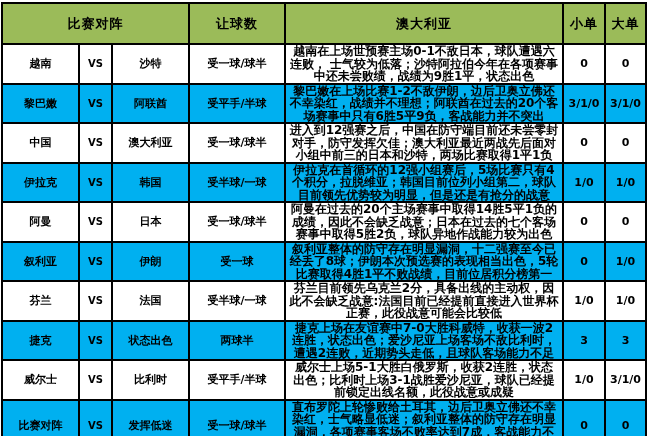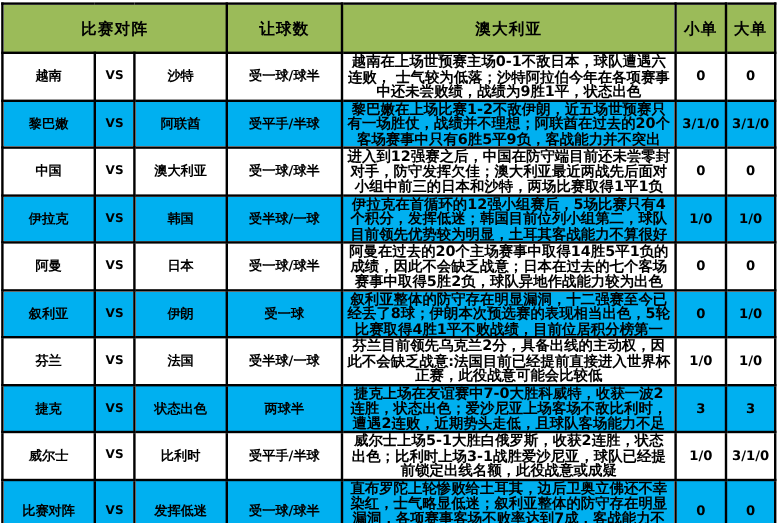--- a/index.html
+++ b/index.html
@@ -69,39 +69,39 @@
           <td>受一球/球半</td>
           <td class="tip">越南在上场世预赛主场0-1不敌日本，球队遭遇六连败， 士气较为低落；沙特阿拉伯今年在各项赛事中还未尝败绩，战绩为9胜1平，状态出色</td>
           <td class="val">0</td>
           <td class="val">0</td>
         </tr>
         <tr class="alt">
           <td>黎巴嫩</td>
           <td class="vs">VS</td>
           <td>阿联酋</td>
           <td>受平手/半球</td>
-          <td class="tip">黎巴嫩在上场比赛1-2不敌伊朗，近五场世预赛只有一场胜仗，战绩并不理想；阿联酋在过去的20个客场赛事中只有6胜5平9负，客战能力并不突出</td>
+          <td class="tip">黎巴嫩在上场比赛1-2不敌伊朗，边后卫奥立佛还不幸染红，战绩并不理想；阿联酋在过去的20个客场赛事中只有6胜5平9负，客战能力并不突出</td>
           <td class="val">3/1/0</td>
           <td class="val">3/1/0</td>
         </tr>
         <tr>
           <td>中国</td>
           <td class="vs">VS</td>
           <td>澳大利亚</td>
           <td>受一球/球半</td>
           <td class="tip">进入到12强赛之后，中国在防守端目前还未尝零封对手，防守发挥欠佳；澳大利亚最近两战先后面对小组中前三的日本和沙特，两场比赛取得1平1负</td>
           <td class="val">0</td>
           <td class="val">0</td>
         </tr>
         <tr class="alt">
           <td>伊拉克</td>
           <td class="vs">VS</td>
           <td>韩国</td>
           <td>受半球/一球</td>
-          <td class="tip">伊拉克在首循环的12强小组赛后，5场比赛只有4个积分，发挥低迷；韩国目前位列小组第二，球队目前领先优势较为明显，土耳其客战能力不算很好</td>
+          <td class="tip">伊拉克在首循环的12强小组赛后，5场比赛只有4个积分，拉脱维亚；韩国目前位列小组第二，球队目前领先优势较为明显，但是还是有抢分的战意</td>
           <td class="val">1/0</td>
           <td class="val">1/0</td>
         </tr>
         <tr>
           <td>阿曼</td>
           <td class="vs">VS</td>
           <td>日本</td>
           <td>受一球/球半</td>
           <td class="tip">阿曼在过去的20个主场赛事中取得14胜5平1负的成绩，因此不会缺乏战意；日本在过去的七个客场赛事中取得5胜2负，球队异地作战能力较为出色</td>
           <td class="val">0</td>

